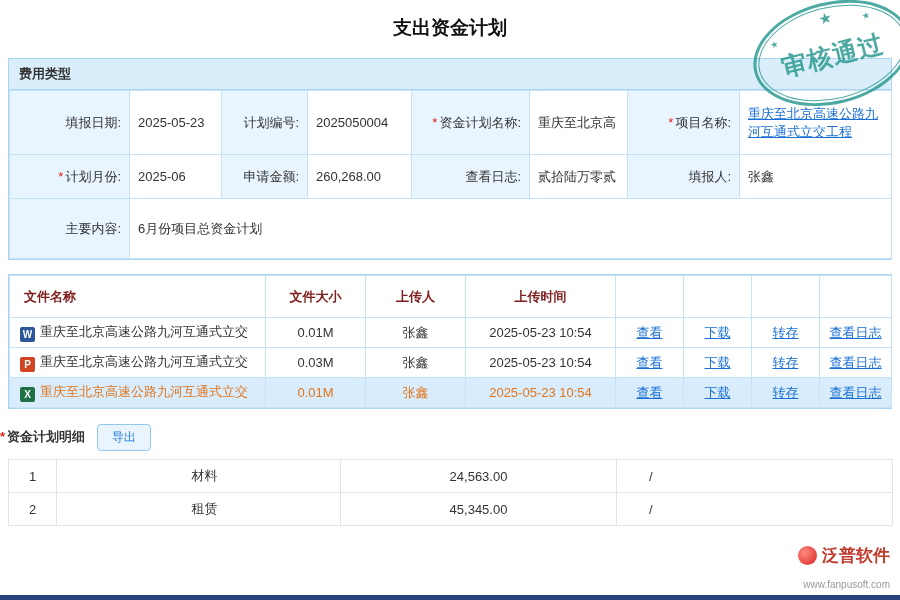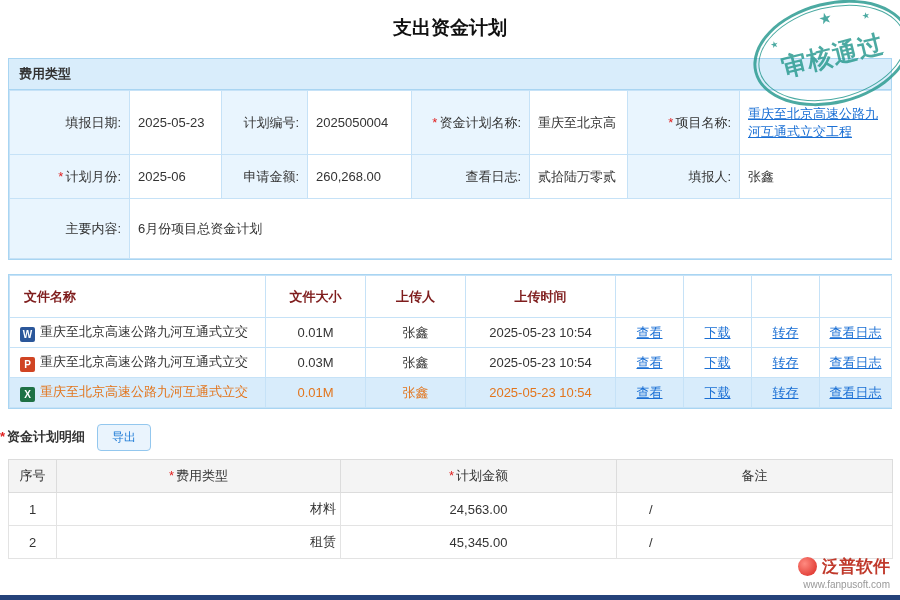--- a/index.html
+++ b/index.html
@@ -36,21 +36,21 @@
 
   
   .detail-bar { margin: 2px 8px 8px 0; display: flex; align-items: center; gap: 12px; height: 28px; }
   .detail-title { font-size: 13px; font-weight: bold; color: #333; }
   .export-btn { background: #eaf4fd; border: 1px solid #93c7ee; color: #1e7bd7; font-size: 12px;
                 padding: 4px 14px; border-radius: 4px; cursor: pointer; font-family: inherit; }
   .dtable { margin: 0 8px; width: 884px; }
   .dtable th { background: #f4f4f4; border: 1px solid #dcdcdc; padding: 7px 4px; font-weight: normal; color: #333; text-align: center; }
   .dtable td { border: 1px solid #e3e3e3; padding: 7px 4px; background: #fff; }
   .dtable td.idx { text-align: center; }
-  .dtable td.cost { text-align: right; padding-left: 16px; }
+  .dtable td.cost { text-align: center; padding-left: 16px; }
   .dtable td.amt { text-align: center; }
   .dtable td.rem { text-align: left; padding-left: 32px; }
 
   
   .stamp { position: absolute; top: 2px; right: -12px; width: 160px; height: 102px;
            transform: rotate(-14deg); opacity: 0.85; z-index: 10; pointer-events: none; }
   .stamp .ring  { position: absolute; top: 0; left: 0; right: 0; bottom: 0; border: 3px solid #2d9c92; border-radius: 50%; }
   .stamp .ring2 { position: absolute; top: 5px; left: 5px; right: 5px; bottom: 5px; border: 1px solid #2d9c92; border-radius: 50%; }
   .stamp .stxt { position: absolute; top: 50%; left: 0; right: 0; transform: translateY(-42%);
                  text-align: center; font-size: 25px; font-weight: bold; color: #2d9c92; letter-spacing: 1px; }
@@ -58,21 +58,21 @@
   .stamp .star.big { top: 7px; left: 47%; font-size: 15px; }
   .stamp .star.s1 { top: 24px; left: 22px; font-size: 9px; }
   .stamp .star.s2 { top: 18px; right: 34px; font-size: 9px; }
 
   
   .footer { position: absolute; right: 10px; bottom: 10px; text-align: right; z-index: 5; }
   .brand-line { display: flex; align-items: center; justify-content: center; gap: 5px; }
   .brand-icon { width: 19px; height: 19px; border-radius: 50%;
                 background: radial-gradient(circle at 35% 35%, #ff8a80, #d8261f); display: inline-block; }
   .brand-name { font-size: 17px; font-weight: bold; color: #c0392b; }
-  .brand-url { font-size: 10px; color: #999; margin-top: 1px; }
+  .brand-url { font-size: 10px; color: #999; margin-top: 12px; }
 
   .bottom-bar { position: absolute; left: 0; bottom: 0; width: 100%; height: 5px; background: #25427a; }
 </style>
 </head>
 <body>
 
 <div class="page-title">支出资金计划</div>
 
 <div class="stamp">
   <div class="ring"></div>
@@ -194,26 +194,20 @@
 </div>
 
 <table class="dtable">
   <colgroup>
     <col style="width:48px">
       <col style="width:284px">
       <col style="width:276px">
       <col style="width:276px">
   </colgroup>
   <tbody>
-      <tr>
-    <th>序号</th>
-    <th><span class="req">*</span><span>费用类型</span></th>
-    <th><span class="req">*</span><span>计划金额</span></th>
-    <th>备注</th>
-  </tr>
   <tr>
     <td class="idx">1</td>
     <td class="cost">材料</td>
     <td class="amt">24,563.00</td>
     <td class="rem">/</td>
   </tr>
   <tr>
     <td class="idx">2</td>
     <td class="cost">租赁</td>
     <td class="amt">45,345.00</td>

